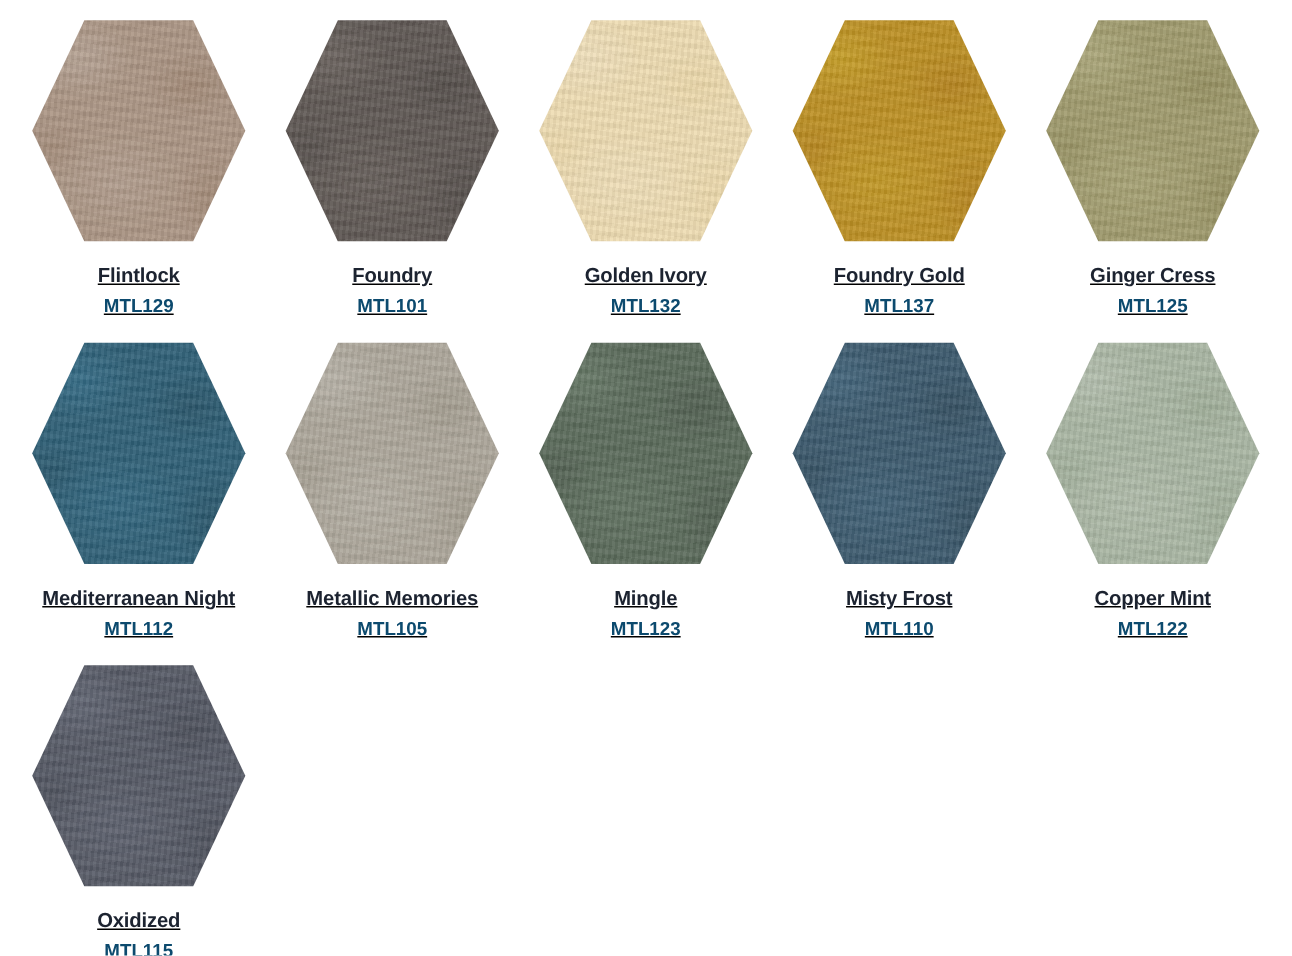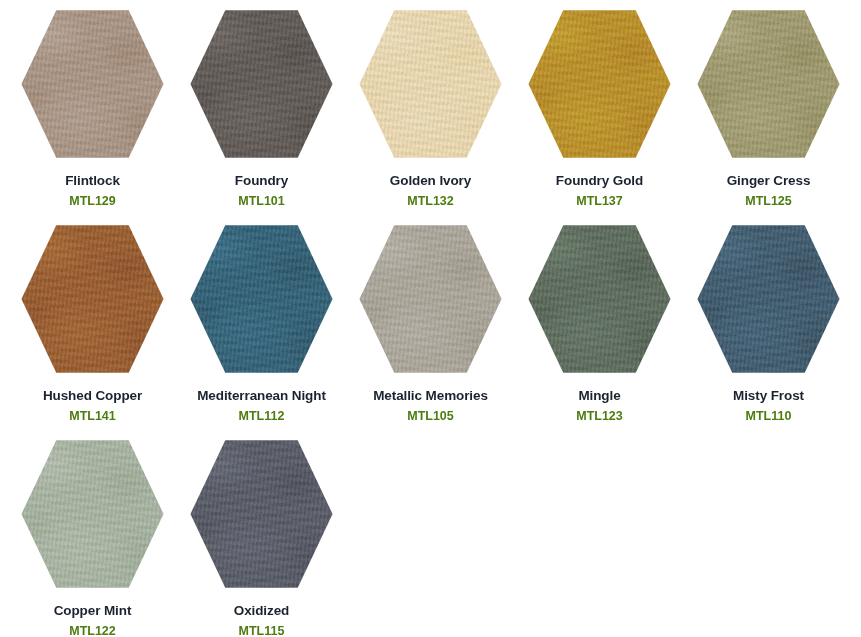--- a/index.html
+++ b/index.html
@@ -13,21 +13,22 @@
     display:grid;
     grid-template-columns:repeat(5, 1fr);
     grid-auto-rows:215px;
     width:861px;
     padding:0 8px;
   }
   .swatch-cell {
     display:flex;
     flex-direction:column;
     align-items:center;
-    justify-content:flex-start;
+    justify-content:center;
+    text-decoration:underline;
   }
   .hex-wrap {
     width:145px;
     height:152px;
     position:relative;
     margin-top:8px;
   }
   .hex {
     position:absolute;
     inset:0;
@@ -63,21 +64,21 @@
     color:#1c2330;
     letter-spacing:-.1px;
     text-align:center;
     line-height:1.1;
     white-space:nowrap;
   }
   .swatch-code {
     margin-top:6px;
     font-size:12.5px;
     font-weight:bold;
-    color:#4d7c0f;
+    color:#0c4a6e;
     text-align:center;
     line-height:1.1;
   }
 </style>
 </head>
 <body>
 
 <main id="swatch-grid">
     <div class="swatch-cell">
       <div class="hex-wrap">
@@ -106,27 +107,20 @@
       </div>
       <div class="swatch-name">Foundry Gold</div>
       <div class="swatch-code">MTL137</div>
     </div>
     <div class="swatch-cell">
       <div class="hex-wrap">
         <div class="hex" style="background: rgb(160, 155, 109);"></div>
       </div>
       <div class="swatch-name">Ginger Cress</div>
       <div class="swatch-code">MTL125</div>
-    </div>
-    <div class="swatch-cell">
-      <div class="hex-wrap">
-        <div class="hex" style="background: rgb(155, 92, 44);"></div>
-      </div>
-      <div class="swatch-name">Hushed Copper</div>
-      <div class="swatch-code">MTL141</div>
     </div>
     <div class="swatch-cell">
       <div class="hex-wrap">
         <div class="hex" style="background: rgb(47, 96, 119);"></div>
       </div>
       <div class="swatch-name">Mediterranean Night</div>
       <div class="swatch-code">MTL112</div>
     </div>
     <div class="swatch-cell">
       <div class="hex-wrap">

